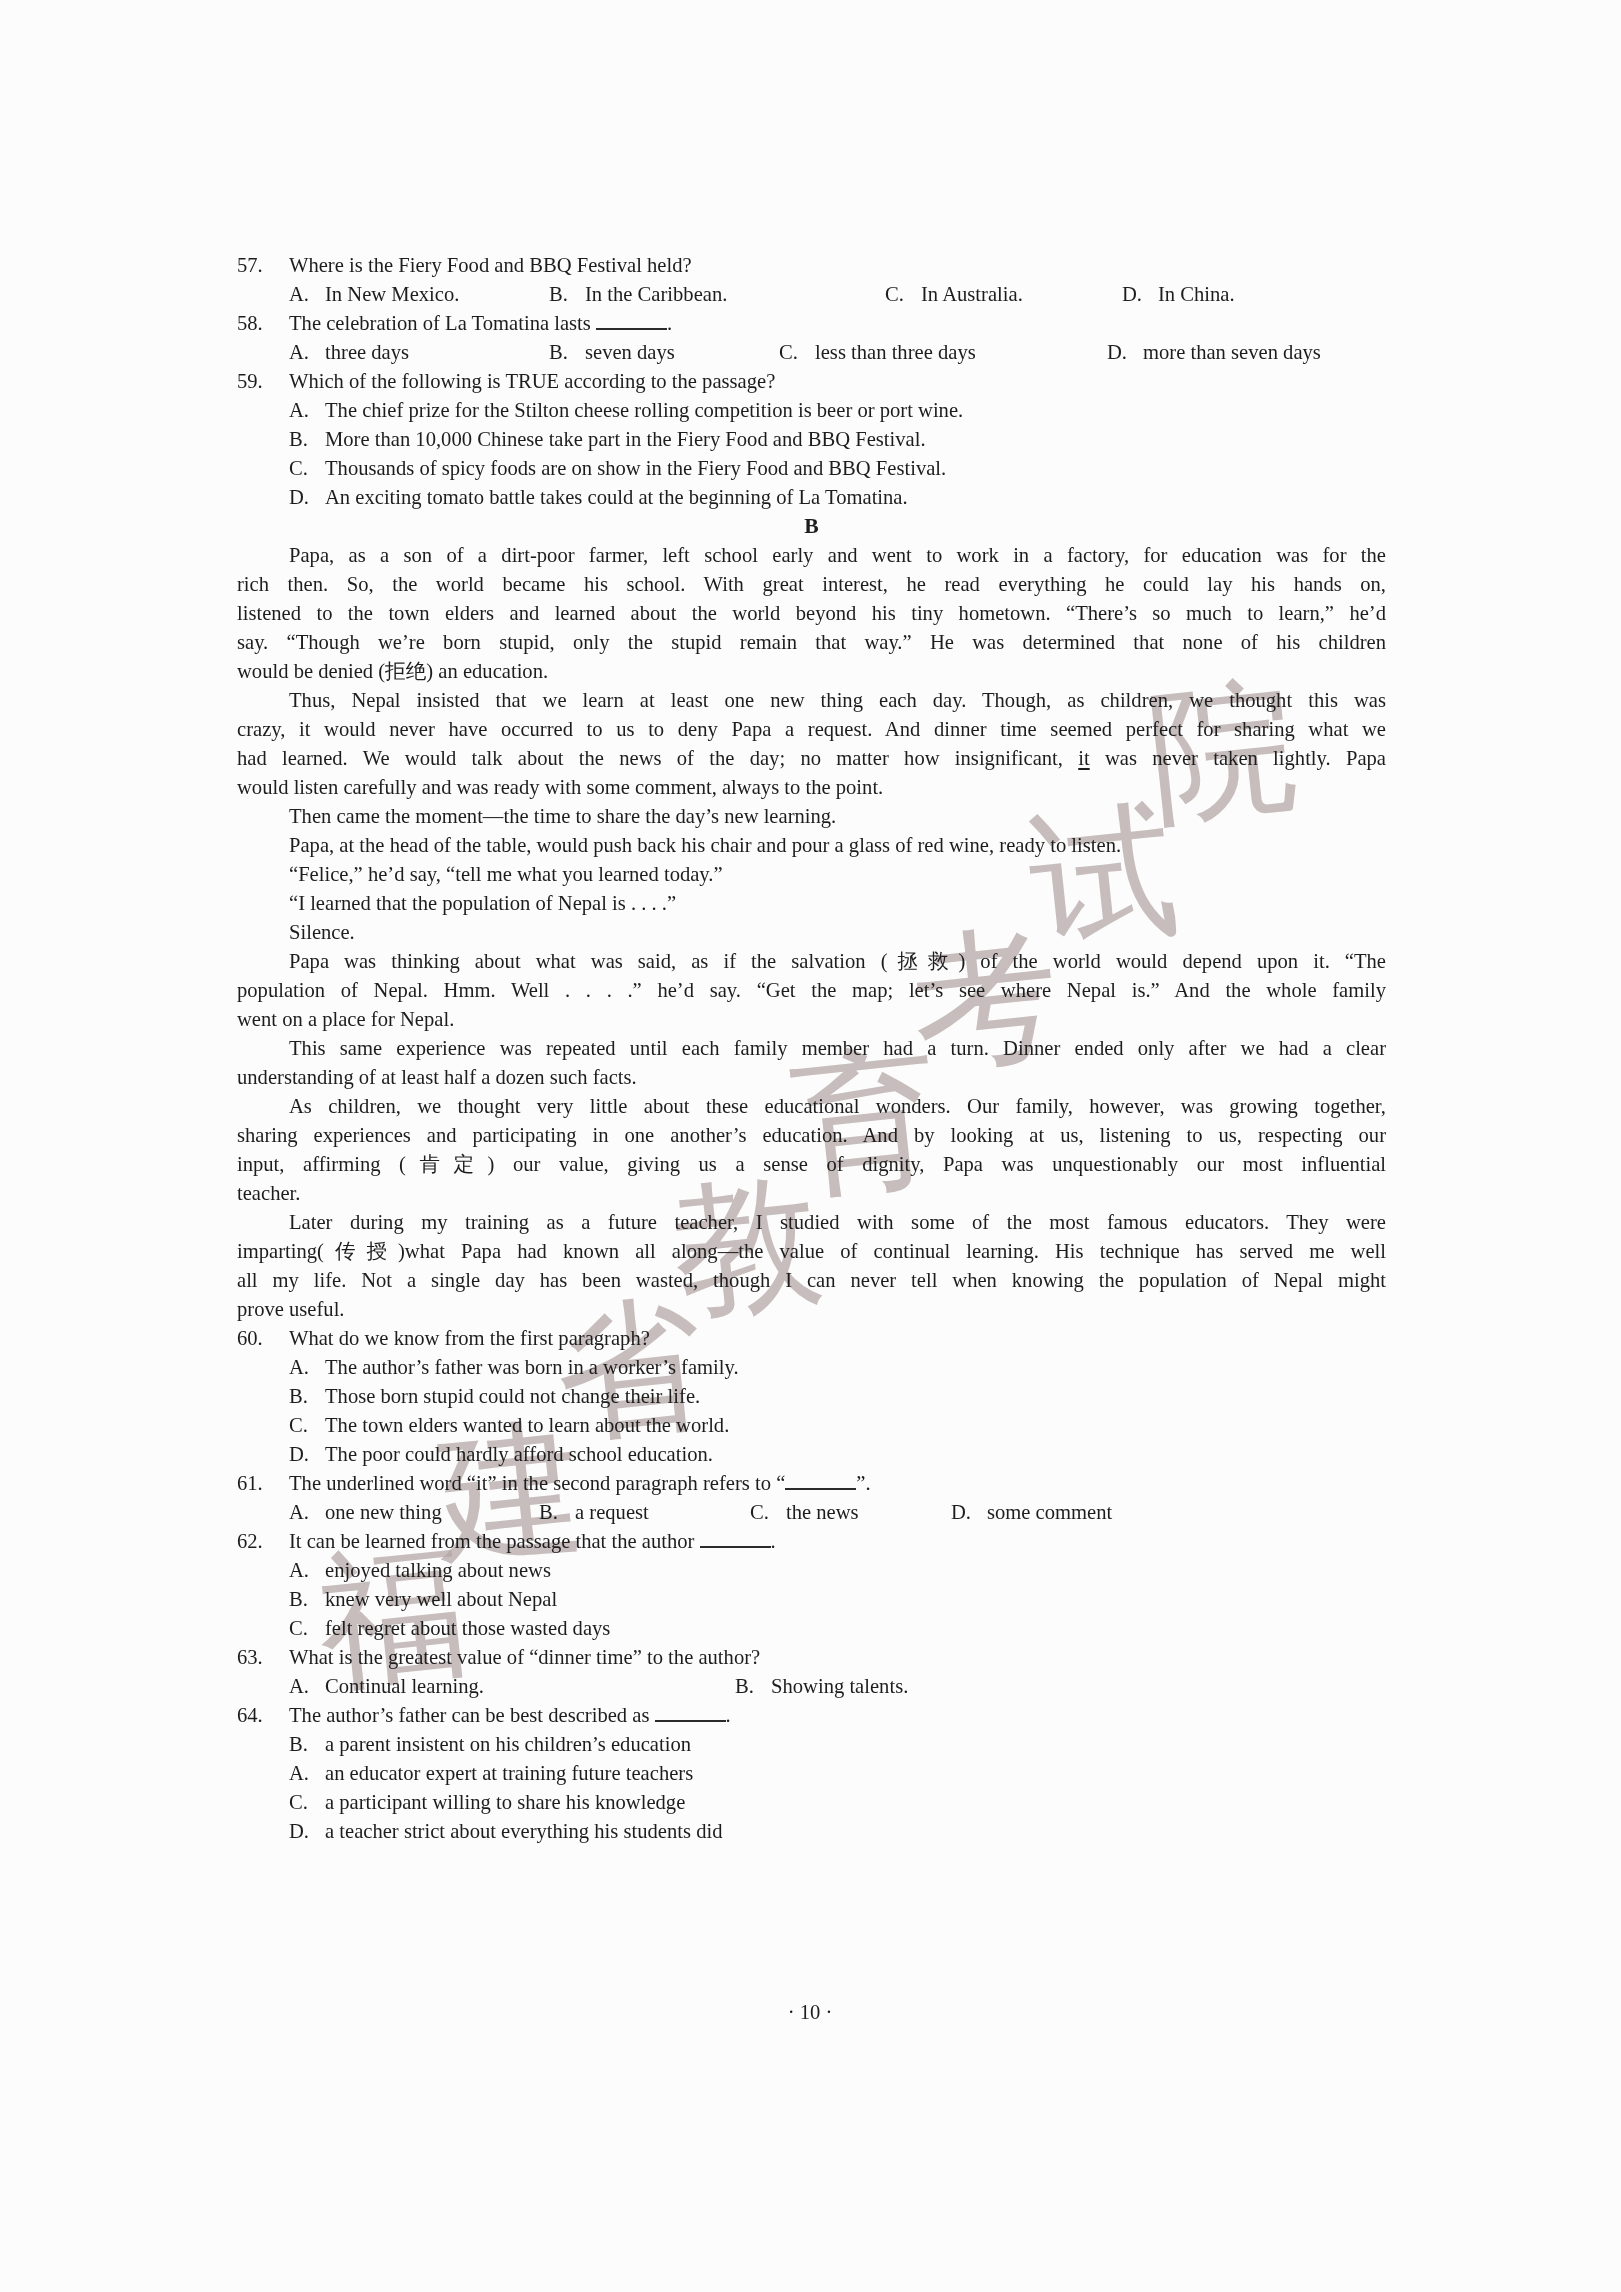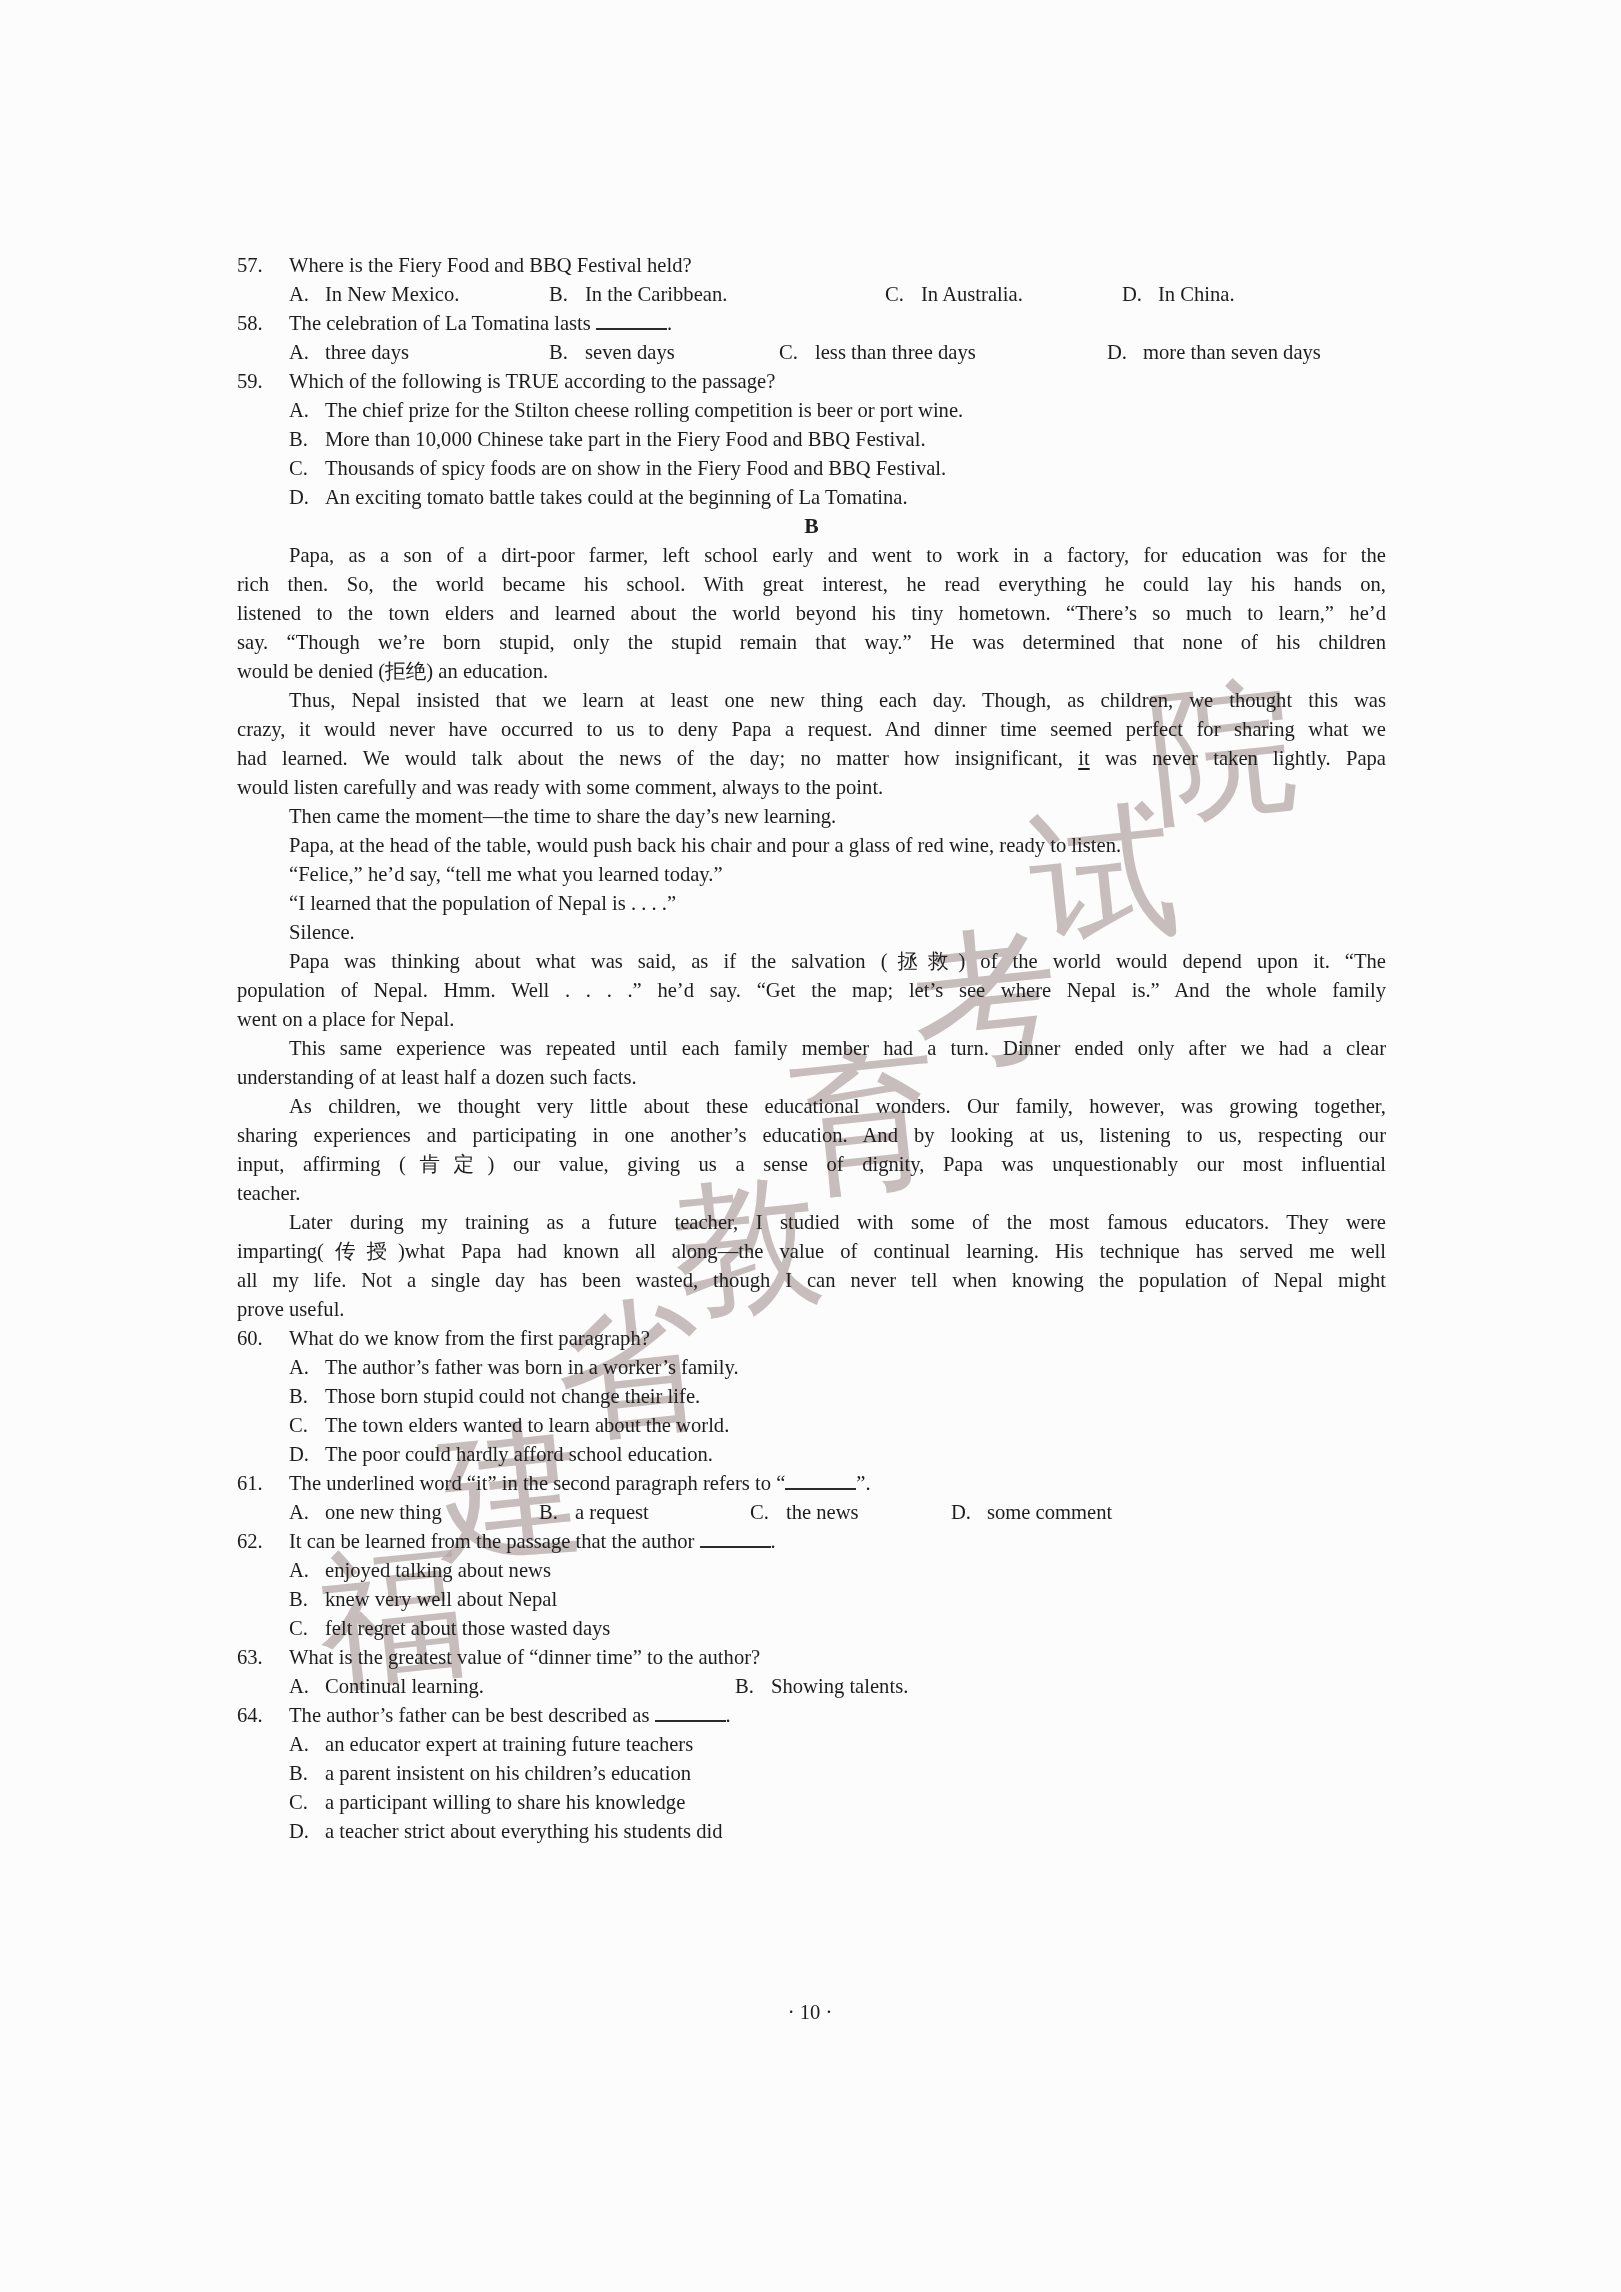--- a/index.html
+++ b/index.html
@@ -120,20 +120,20 @@
     <div class="line q"><span class="num">62.</span><span>It can be learned from the passage that the author <span class="blank"></span>.</span></div>
     <div class="line opt"><span class="ltr">A.</span><span>enjoyed talking about news</span></div>
     <div class="line opt"><span class="ltr">B.</span><span>knew very well about Nepal</span></div>
     <div class="line opt"><span class="ltr">C.</span><span>felt regret about those wasted days</span></div>
     <div class="line q"><span class="num">63.</span><span>What is the greatest value of “dinner time” to the author?</span></div>
     <div class="line cols">
       <span class="col" style="left:52px"><span class="ltr">A.</span>Continual learning.</span>
       <span class="col" style="left:498px"><span class="ltr">B.</span>Showing talents.</span>
     </div>
     <div class="line q"><span class="num">64.</span><span>The author’s father can be best described as <span class="blank"></span>.</span></div>
+    <div class="line opt"><span class="ltr">B.</span><span>a parent insistent on his children’s education</span></div>
     <div class="line opt"><span class="ltr">A.</span><span>an educator expert at training future teachers</span></div>
-    <div class="line opt"><span class="ltr">B.</span><span>a parent insistent on his children’s education</span></div>
     <div class="line opt"><span class="ltr">C.</span><span>a participant willing to share his knowledge</span></div>
     <div class="line opt"><span class="ltr">D.</span><span>a teacher strict about everything his students did</span></div>
   </div>
 
 <div class="pageno">· 10 ·</div>
 
 
 </body></html>

